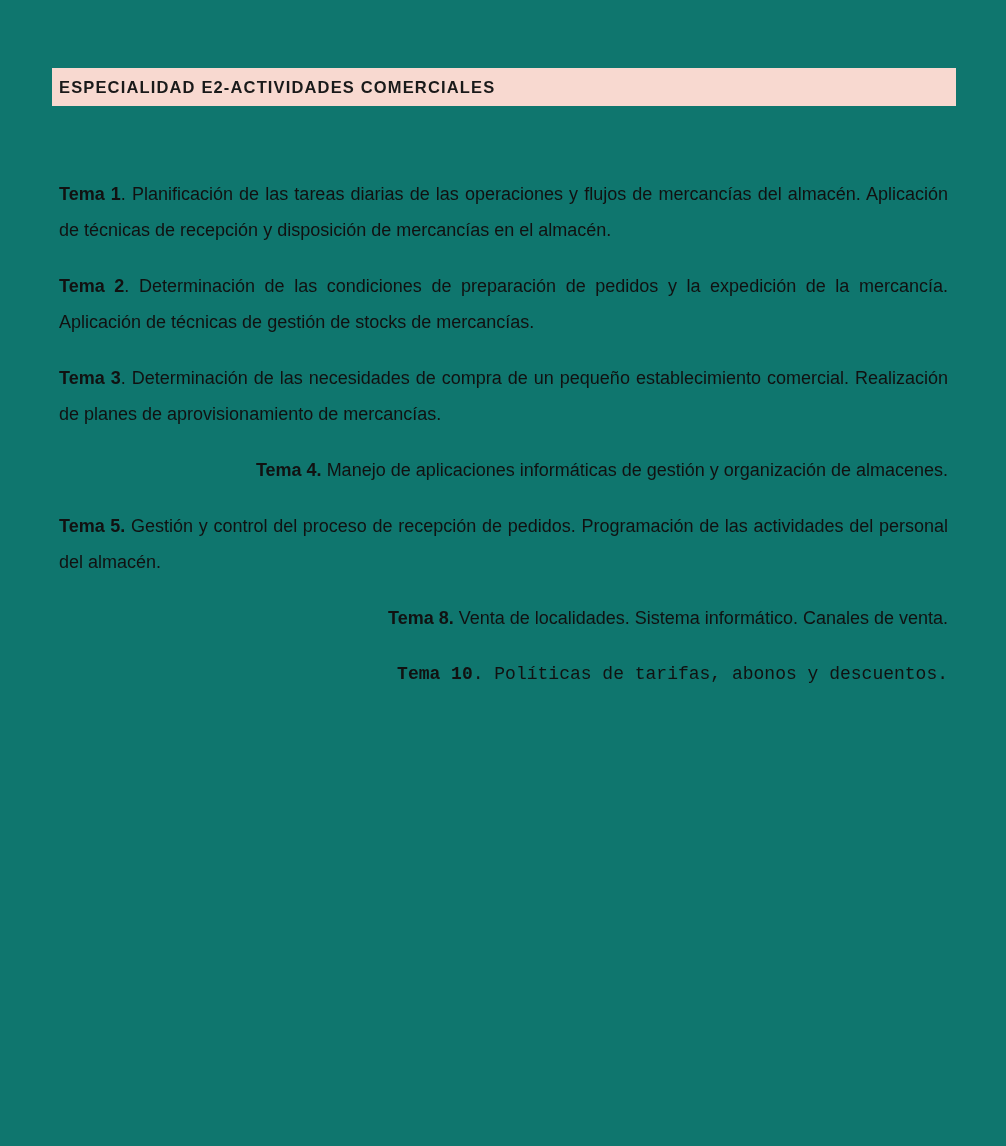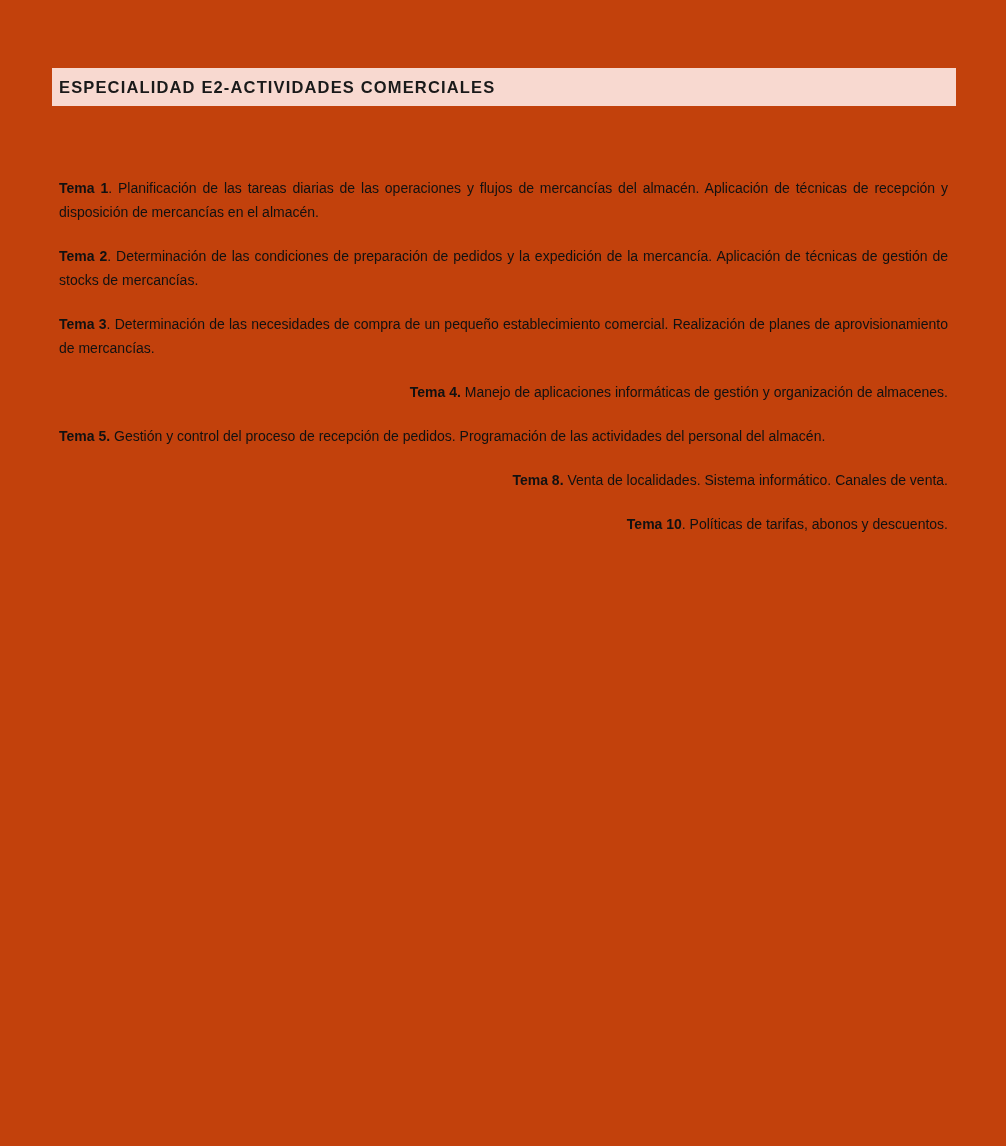--- a/index.html
+++ b/index.html
@@ -14,21 +14,21 @@
     font-family: "Liberation Sans", sans-serif;
     color: #000000;
     overflow: hidden;
     position: relative;
   }
 
   .page {
     position: relative;
     width: 1006px;
     height: 1146px;
-    background: #c2410c;
+    background: #0f766e;
   }
 
   
   .banner {
     position: absolute;
     left: 52px;
     top: 68px;
     width: 904px;
     height: 38px;
     background: #f8d9d0;
@@ -50,31 +50,32 @@
 
   
   .content {
     position: absolute;
     left: 59px;
     top: 176px;
     width: 889px;
   }
 
   .topic {
-    font-size: 14px;
-    line-height: 24px;
+    font-size: 18px;
+    line-height: 36px;
     color: #111111;
     margin: 0 0 20px 0;
     text-align: justify;
     text-justify: inter-word;
     hyphens: none;
     font-family: "Liberation Sans", sans-serif;
   }
   .topic:last-child {
     margin-bottom: 0;
+    font-family: Liberation Mono, monospace;
   }
   .topic.single-line {
     text-align: right;
   }
   .topic-label {
     font-weight: bold;
   }
   .topic-text {
     font-weight: normal;
   }

